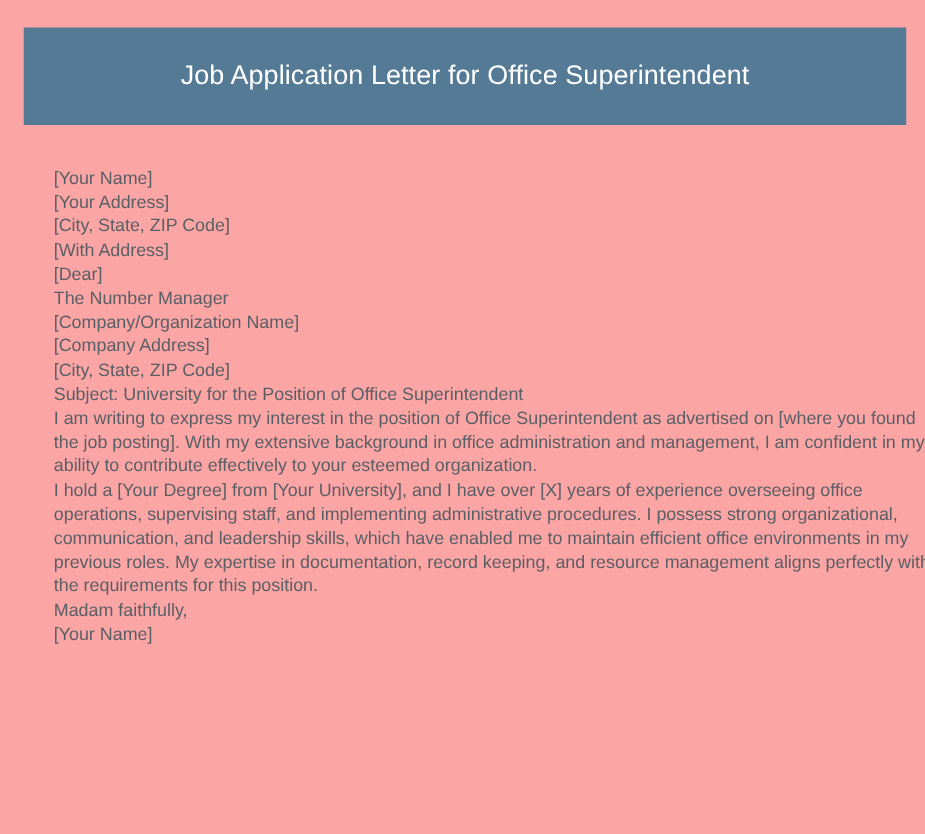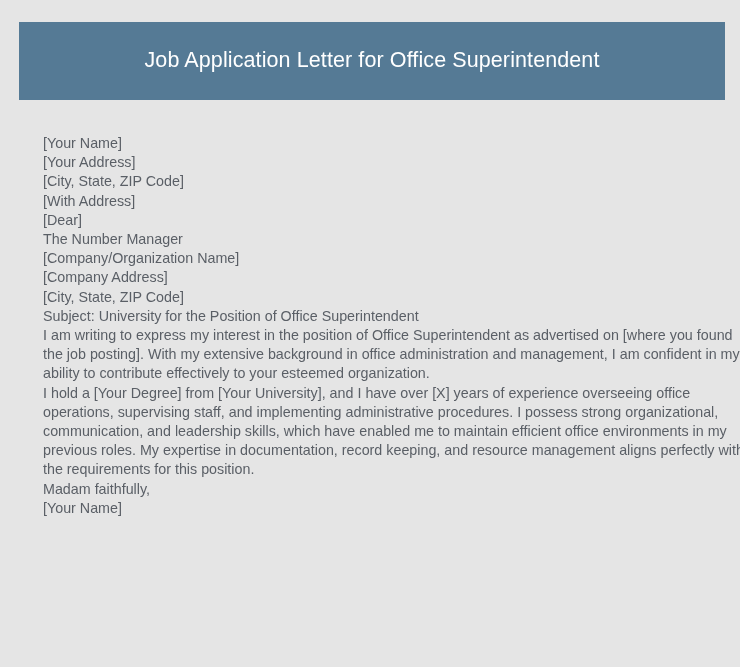--- a/index.html
+++ b/index.html
@@ -10,21 +10,21 @@
   body {
     width: 740px;
     height: 667px;
     font-family: "Liberation Sans", sans-serif;
     overflow: hidden;
   }
   .page {
     position: relative;
     width: 740px;
     height: 667px;
-    background: #e5e5e5;
+    background: #fca5a5;
   }
   .banner {
     position: absolute;
     left: 19px;
     top: 22px;
     width: 706px;
     height: 78px;
     background: #557a95;
     display: flex;
     align-items: center;

